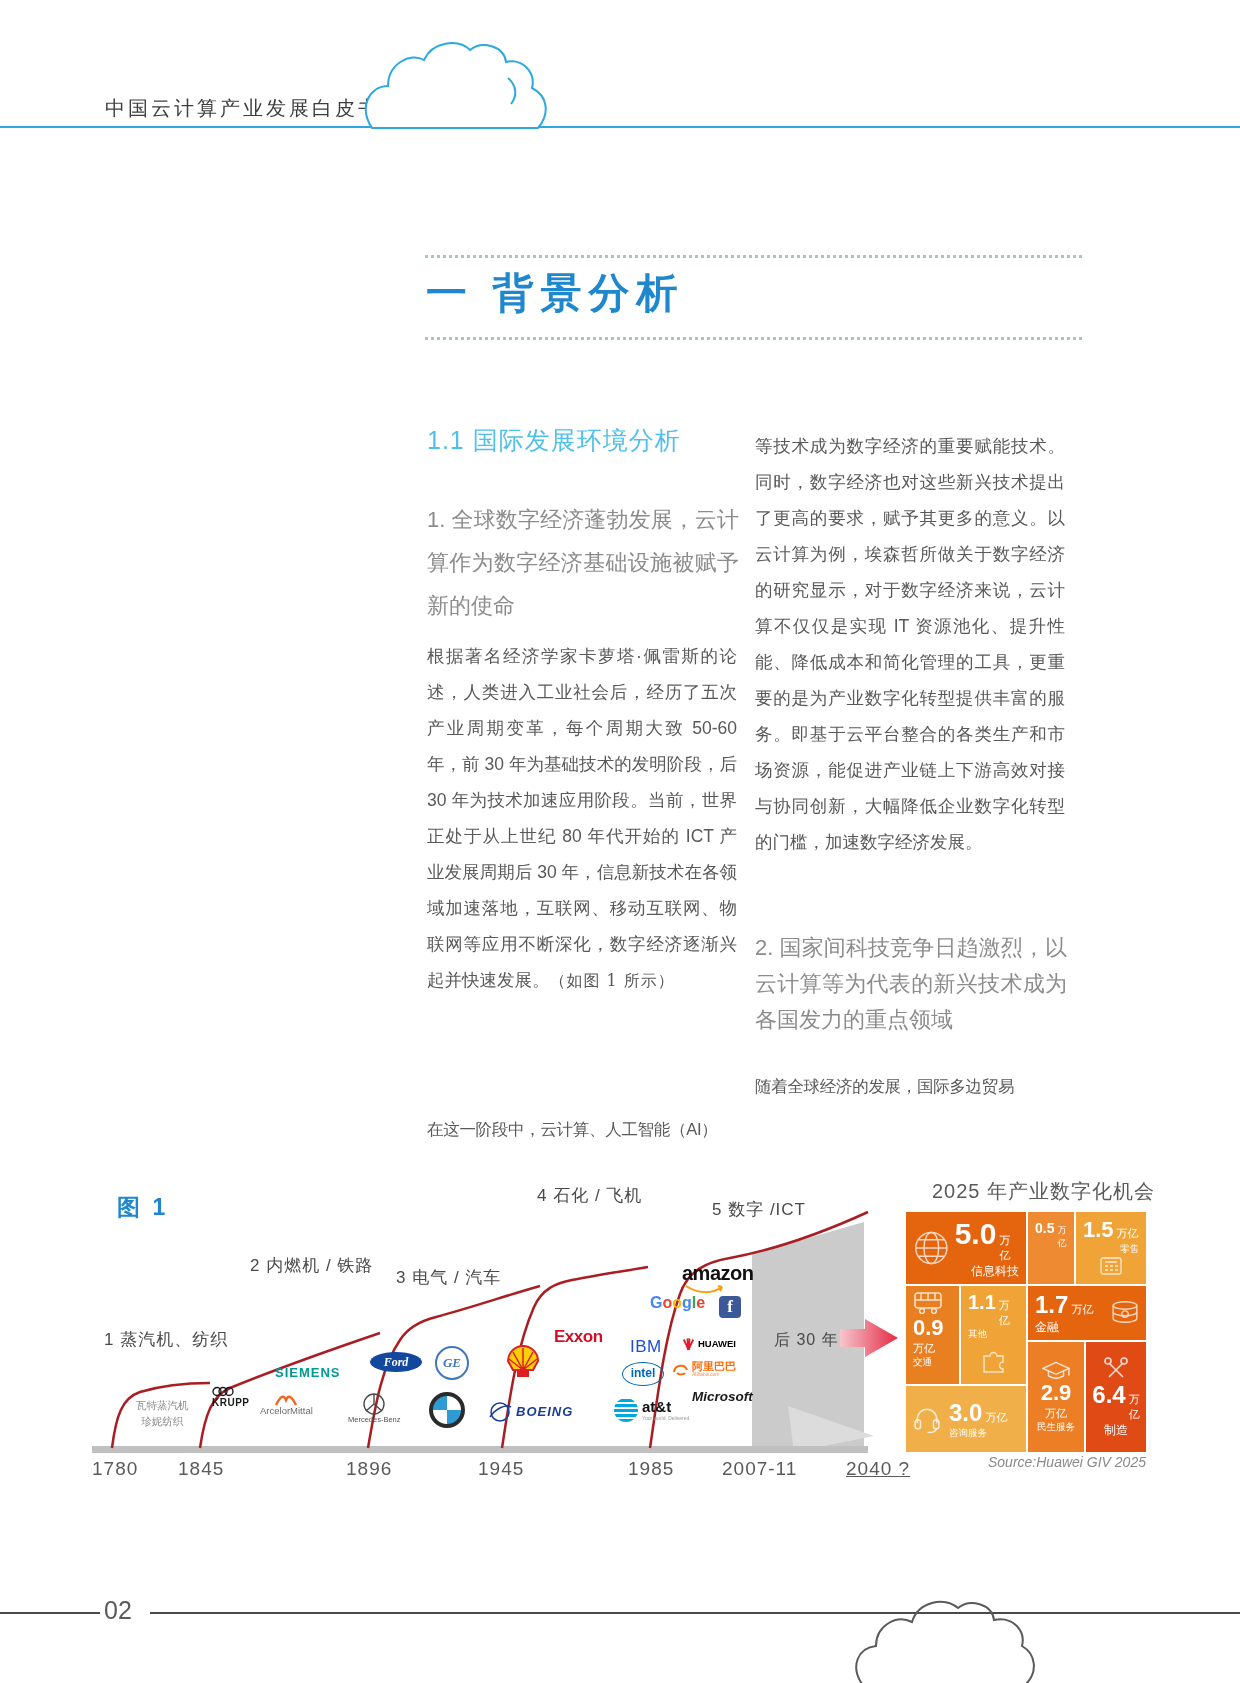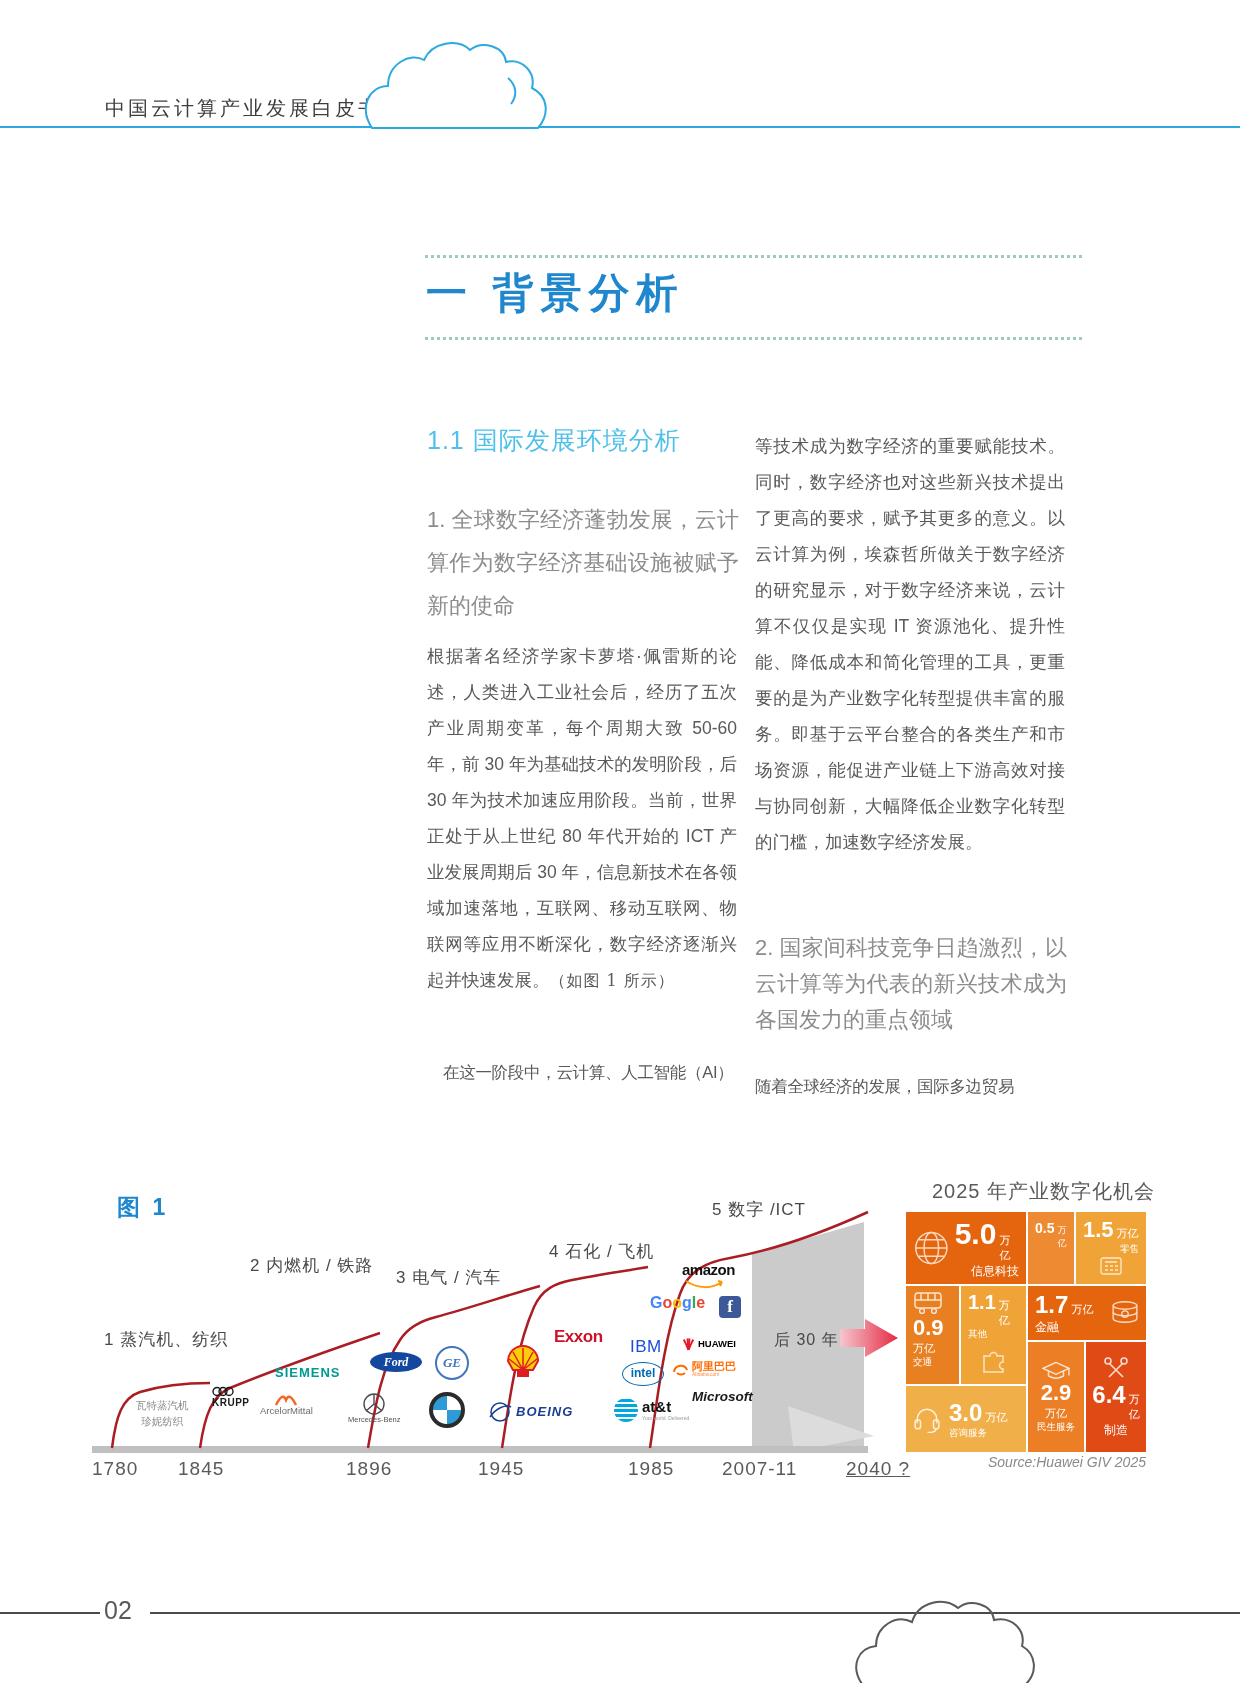--- a/index.html
+++ b/index.html
@@ -40,21 +40,21 @@
   .fordwrap{width:52px;height:20px;background:#14489F;border-radius:50%;text-align:center;}
   .fordtxt{font-family:"Liberation Serif",serif;font-style:italic;font-weight:bold;color:#fff;
            font-size:12px;line-height:20px;}
   .gewrap{width:30px;height:30px;border:2px solid #3F76BC;border-radius:50%;text-align:center;}
   .getxt{font-family:"Liberation Serif",serif;font-style:italic;font-weight:bold;color:#3F76BC;
          font-size:13px;line-height:30px;}
   .bmw{width:28px;height:28px;border-radius:50%;border:4px solid #2b2b2b;
        background:conic-gradient(#fff 0 90deg,#2E9BD6 90deg 180deg,#fff 180deg 270deg,#2E9BD6 270deg);}
   .exxon{font-size:17px;font-weight:800;color:#CE1126;letter-spacing:-0.5px;}
   .boeing{font-size:13px;font-weight:bold;font-style:italic;color:#1B3E95;letter-spacing:1px;}
-  .amazon{font-size:15px;font-weight:700;color:#111;letter-spacing:-0.5px;text-align:right;}
+  .amazon{font-size:20px;font-weight:700;color:#111;letter-spacing:-0.5px;text-align:right;}
   .fb{width:22px;height:22px;border-radius:4px;background:#3B5998;color:#fff;text-align:center;
       font-family:"Liberation Serif",serif;font-weight:bold;font-size:17px;line-height:22px;}
   .ibm{font-size:17px;font-weight:400;color:#1d4ed8;letter-spacing:0.5px;}
   .huawei{font-size:9.5px;font-weight:800;color:#000;}
   .intelwrap{width:40px;height:22px;border:1.5px solid #0068B5;border-radius:50%;text-align:center;}
   .inteltxt{font-size:12px;font-weight:600;color:#0068B5;line-height:20px;}
   .alibaba{font-size:11px;font-weight:bold;color:#FF6A00;}
   .alisub{font-size:5px;color:#FF8C3F;}
   .att{font-size:15px;font-weight:600;color:#111;}
   .atttag{font-size:5px;color:#999;}
@@ -95,21 +95,21 @@
     </svg>
   </div>
 
   <div class="dots" style="top:255px;"></div>
   <div class="sec-title">一 背景分析</div>
   <div class="dots" style="top:337px;"></div>
 
   <div class="sub-title">1.1 国际发展环境分析</div>
   <div class="h-gray" style="left:427px;top:498px;">1. 全球数字经济蓬勃发展，云计算作为数字经济基础设施被赋予新的使命</div>
   <div class="body-txt" style="left:427px;top:638px;"><span>根据著名经济学家卡萝塔·佩雷斯的论述，人类进入工业社会后，经历了五次产业周期变革，每个周期大致 50-60 年，前 30 年为基础技术的发明阶段，后 30 年为技术加速应用阶段。当前，世界正处于从上世纪 80 年代开始的 ICT 产业发展周期后 30 年，信息新技术在各领域加速落地，互联网、移动互联网、物联网等应用不断深化，数字经济逐渐兴起并快速发展。</span><span class="kai">（如图 1 所示）</span></div>
-  <div class="one-line" style="left:427px;top:1062px;margin-left:16px;">在这一阶段中，云计算、人工智能（AI）</div>
+  <div class="one-line" style="left:427px;top:1119px;">在这一阶段中，云计算、人工智能（AI）</div>
 
   <div class="body-txt" style="left:755px;top:428px;">等技术成为数字经济的重要赋能技术。 同时，数字经济也对这些新兴技术提出了更高的要求，赋予其更多的意义。以云计算为例，埃森哲所做关于数字经济的研究显示，对于数字经济来说，云计算不仅仅是实现 IT 资源池化、提升性能、降低成本和简化管理的工具，更重要的是为产业数字化转型提供丰富的服务。即基于云平台整合的各类生产和市场资源，能促进产业链上下游高效对接与协同创新，大幅降低企业数字化转型的门槛，加速数字经济发展。</div>
   <div class="h-gray" style="left:755px;top:930px;line-height:36px;">2. 国家间科技竞争日趋激烈，以云计算等为代表的新兴技术成为各国发力的重点领域</div>
   <div class="one-line" style="left:755px;top:1076px;">随着全球经济的发展，国际多边贸易</div>
 
   <div class="fig-label">图 1</div>
 
   <div class="abs" style="left:88px;top:1190px;">
     <svg width="790" height="270" viewBox="0 0 790 270">
 
@@ -124,21 +124,21 @@
         <path d="M280,258 C287,218 293,178 312,150 C319,139 332,131 348,127 C382,118 420,105 452,96"></path>
         <path d="M414,258 C421,213 428,158 446,117 C454,99 468,93 484,90 C509,85 537,81 560,77"></path>
         <path d="M562,258 C569,212 576,148 592,104 C600,81 618,72 642,68 C696,58 745,38 780,22"></path>
       </g>
     </svg>
   </div>
 
   <div class="wave-label" style="left:104px;top:1328px;">1 蒸汽机、纺织</div>
   <div class="wave-label" style="left:250px;top:1254px;">2 内燃机 / 铁路</div>
   <div class="wave-label" style="left:396px;top:1266px;">3 电气 / 汽车</div>
-  <div class="wave-label" style="left:537px;top:1240px;margin-left:12px;">4 石化 / 飞机</div>
+  <div class="wave-label" style="left:537px;top:1184px;">4 石化 / 飞机</div>
   <div class="wave-label" style="left:712px;top:1198px;">5 数字 /ICT</div>
   <div class="post30">后 30 年</div>
 
   <span class="tick" style="left:92px;">1780</span>
   <span class="tick" style="left:178px;">1845</span>
   <span class="tick" style="left:346px;">1896</span>
   <span class="tick" style="left:478px;">1945</span>
   <span class="tick" style="left:628px;">1985</span>
   <span class="tick" style="left:722px;">2007-11</span>
   <span class="tick" style="left:846px;text-decoration:underline;">2040 ?</span>

